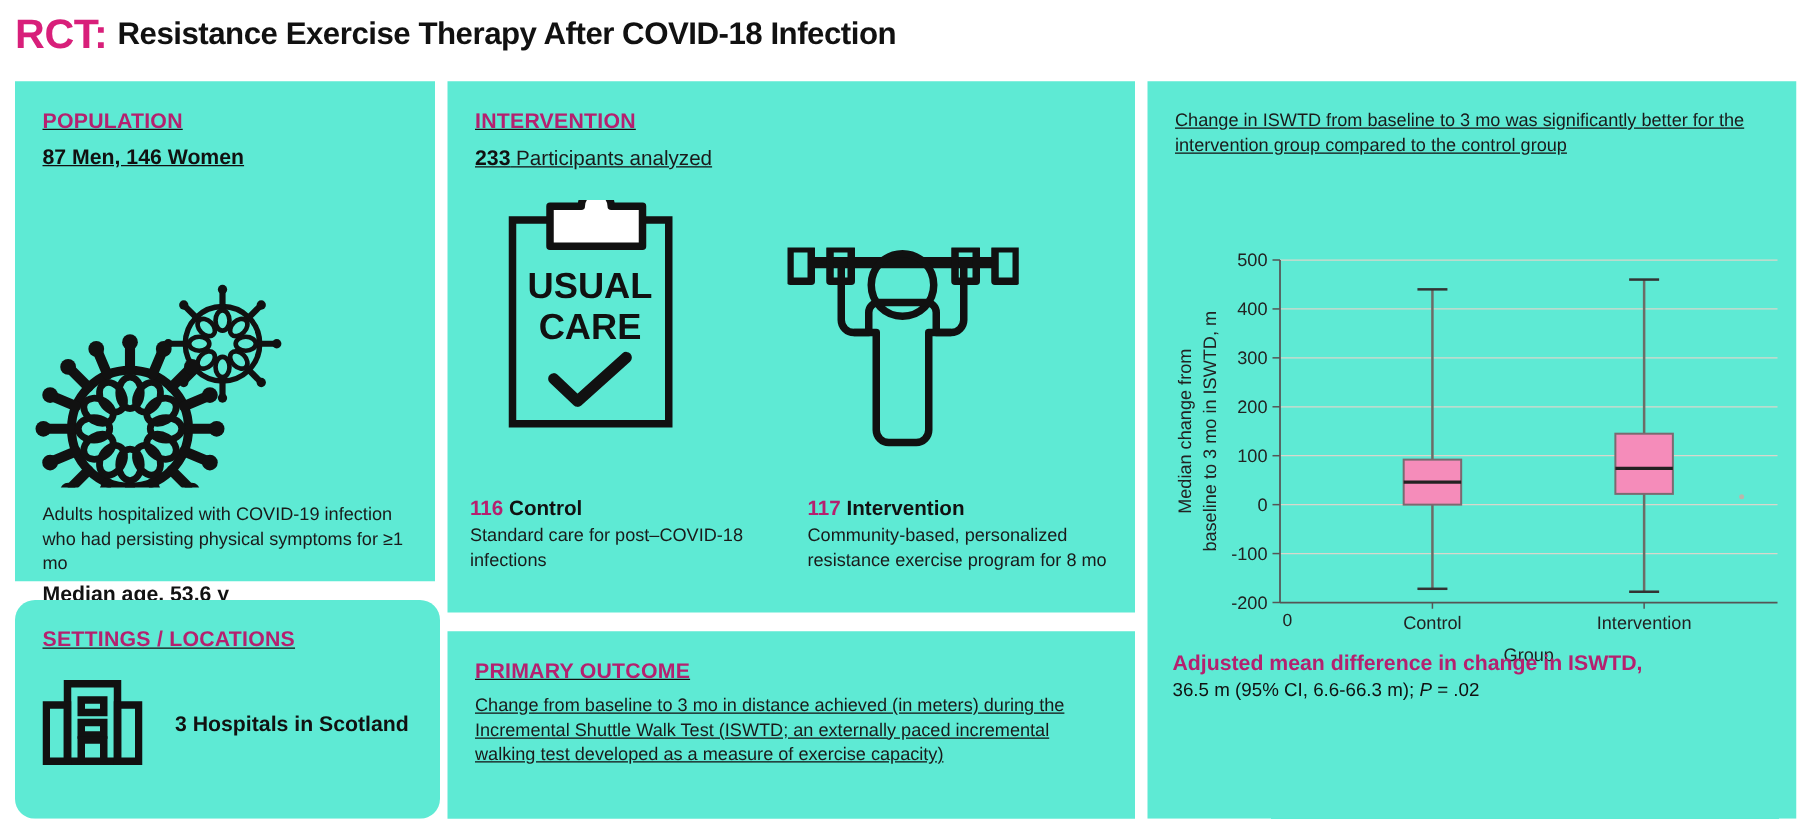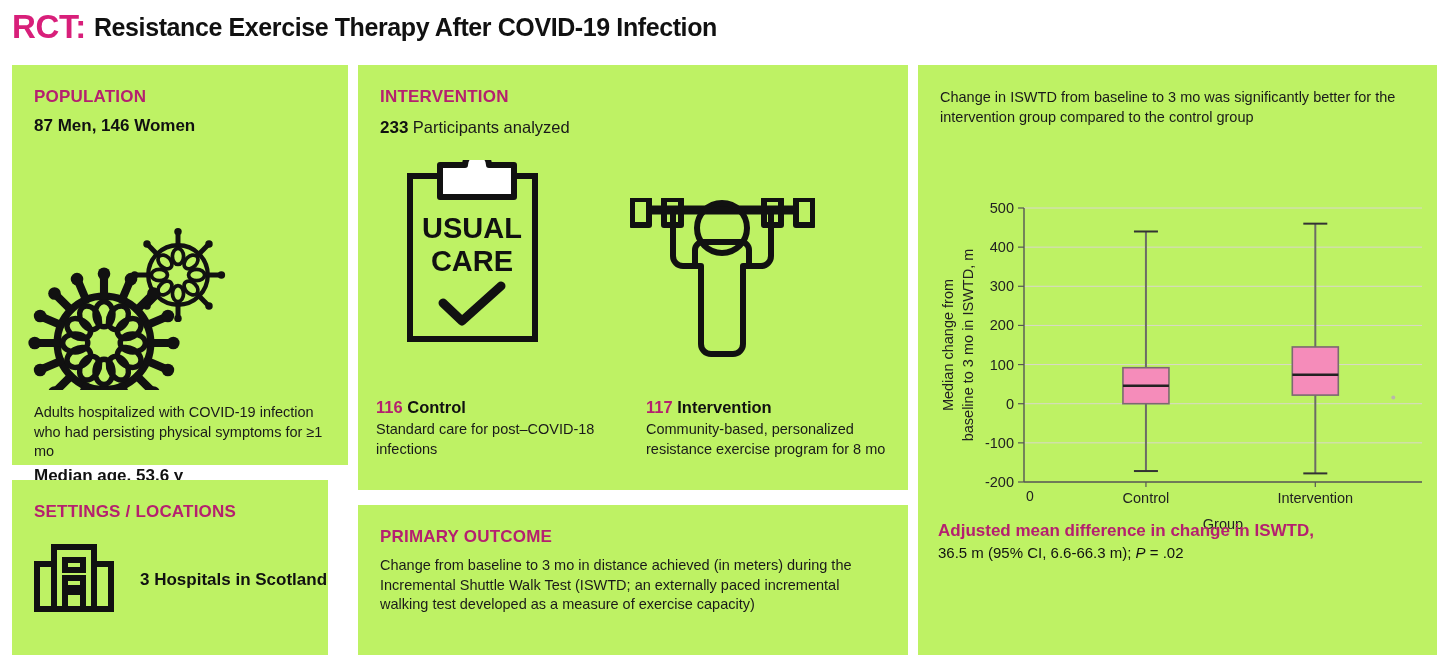--- a/index.html
+++ b/index.html
@@ -19,30 +19,30 @@
   }
   .header-rct{
     color:#d81f7a;font-size:33px;font-weight:bold;letter-spacing:-0.3px;
     margin-right:8px;
   }
   .header-title{
     color:#111;font-size:25px;font-weight:bold;letter-spacing:-0.4px;
   }
 
   
-  .panel{position:absolute;background:#bef264;}
+  .panel{position:absolute;background:#5eead4;text-decoration:underline;}
   .section-head{
     color:#b5206f;font-weight:bold;font-size:17px;letter-spacing:0.2px;
   }
   .bold-line{font-weight:bold;font-size:17px;color:#111;}
   .body-text{font-size:14.5px;line-height:1.35;color:#1a1a1a;}
 
   
   #panel-population{left:12px;top:65px;width:336px;height:400px;}
-  #panel-settings{left:12px;top:480px;width:316px;height:175px;}
+  #panel-settings{left:12px;top:480px;width:340px;height:175px;border-radius:16px;}
   #panel-intervention{left:358px;top:65px;width:550px;height:425px;}
   #panel-outcome{left:358px;top:505px;width:550px;height:158px;}
   #panel-findings{left:918px;top:65px;width:519px;height:590px;}
 
   .pad{padding:22px 22px 0 22px;}
 
   .pop-head{margin:0 0 9px 0;}
   .pop-sub{margin:0;}
   .pop-icons{
     position:absolute;left:14px;top:110px;width:210px;height:215px;
@@ -78,21 +78,21 @@
   .result-sub{font-size:15px;margin-top:3px;color:#111;}
   .result-sub i{font-style:italic;}
 </style>
 </head>
 <body>
 
 <div class="page">
 
   <div class="header">
     <span class="header-rct">RCT:</span>
-    <span class="header-title">Resistance Exercise Therapy After COVID-19 Infection</span>
+    <span class="header-title">Resistance Exercise Therapy After COVID-18 Infection</span>
   </div>
 
   <div class="panel" id="panel-population">
     <div class="pad">
       <div class="section-head pop-head">POPULATION</div>
       <div class="bold-line pop-sub">87 Men, 146 Women</div>
     </div>
 
     <div class="pop-icons">
       <svg width="210" height="215" viewBox="0 0 210 215">

